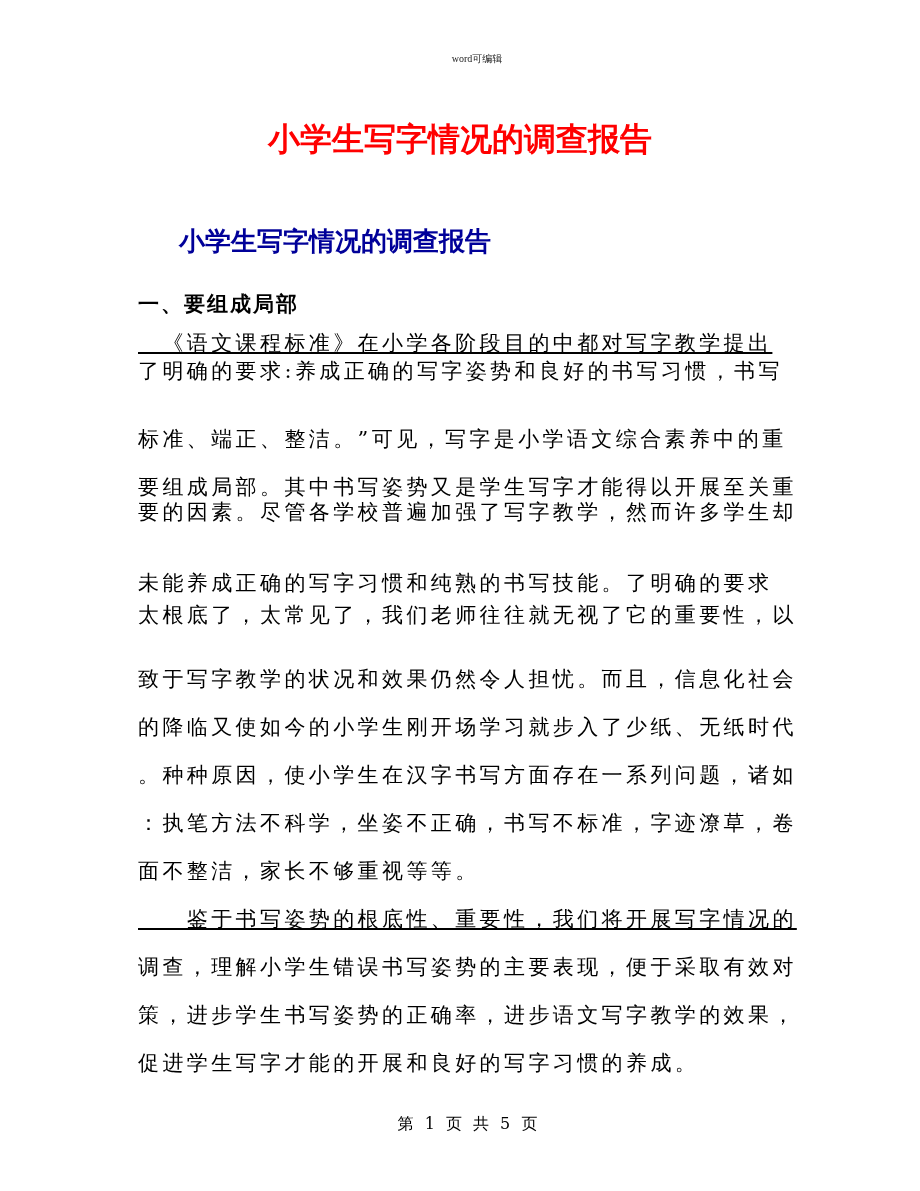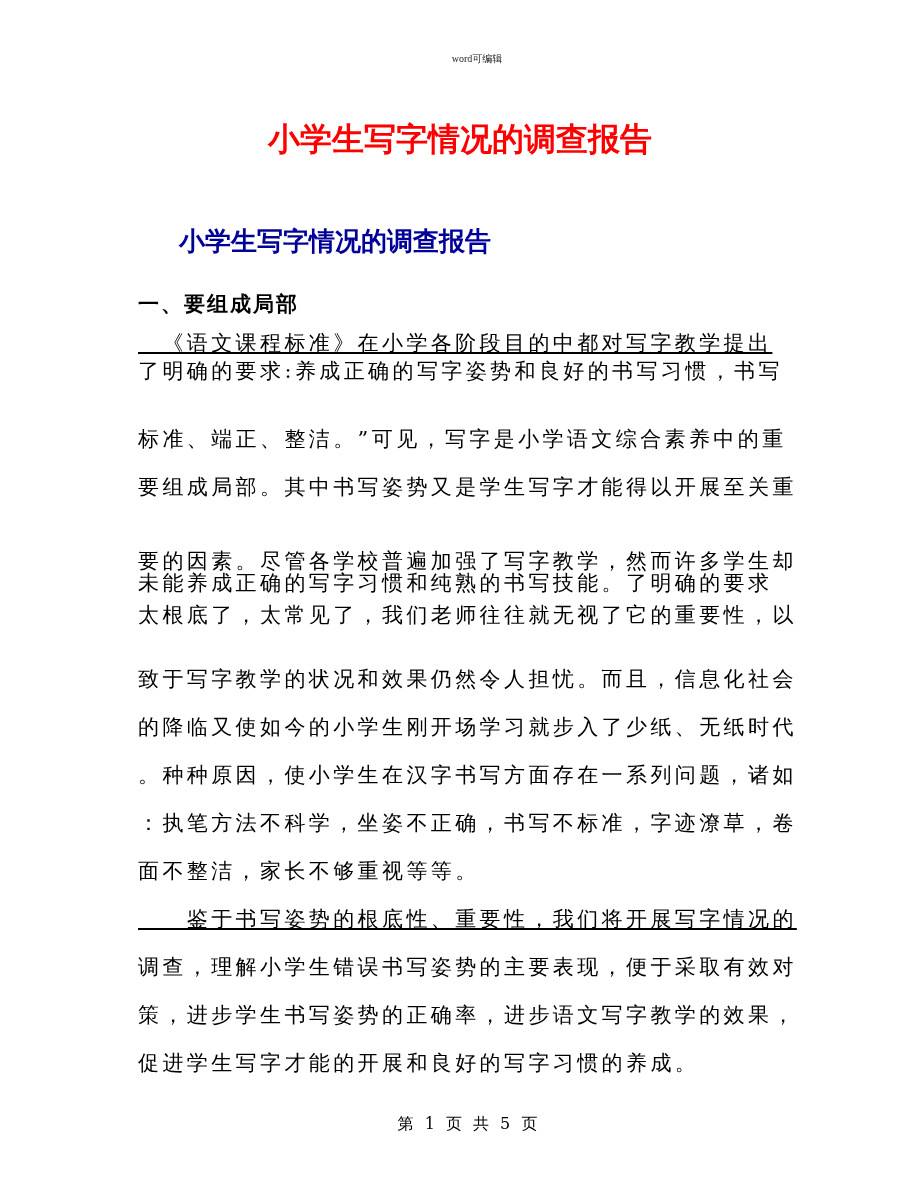--- a/index.html
+++ b/index.html
@@ -29,21 +29,21 @@
 
 <h2 class="sub-title" style="margin:0;">小学生写字情况的调查报告</h2>
 
 <h3 class="section-heading" style="margin:0;">一、要组成局部</h3>
 
 <div class="body-lines" id="body-lines">
     <div class="line" style="top: 328px; text-decoration: underline;">　《语文课程标准》在小学各阶段目的中都对写字教学提出</div>
     <div class="line" style="top: 356px;">了明确的要求:养成正确的写字姿势和良好的书写习惯，书写</div>
     <div class="line" style="top: 424px;">标准、端正、整洁。”可见，写字是小学语文综合素养中的重</div>
     <div class="line" style="top: 472px;">要组成局部。其中书写姿势又是学生写字才能得以开展至关重</div>
-    <div class="line" style="top: 548px; font-family: Liberation Mono, monospace;">要的因素。尽管各学校普遍加强了写字教学，然而许多学生却</div>
+    <div class="line" style="top: 497px;">要的因素。尽管各学校普遍加强了写字教学，然而许多学生却</div>
     <div class="line" style="top: 568px;">未能养成正确的写字习惯和纯熟的书写技能。了明确的要求</div>
     <div class="line" style="top: 600px;">太根底了，太常见了，我们老师往往就无视了它的重要性，以</div>
     <div class="line" style="top: 664px;">致于写字教学的状况和效果仍然令人担忧。而且，信息化社会</div>
     <div class="line" style="top: 712px;">的降临又使如今的小学生刚开场学习就步入了少纸、无纸时代</div>
     <div class="line" style="top: 760px;">。种种原因，使小学生在汉字书写方面存在一系列问题，诸如</div>
     <div class="line" style="top: 808px;">：执笔方法不科学，坐姿不正确，书写不标准，字迹潦草，卷</div>
     <div class="line" style="top: 856px;">面不整洁，家长不够重视等等。</div>
     <div class="line" style="top: 904px; text-decoration: underline;">　　鉴于书写姿势的根底性、重要性，我们将开展写字情况的</div>
     <div class="line" style="top: 952px;">调查，理解小学生错误书写姿势的主要表现，便于采取有效对</div>
     <div class="line" style="top: 1000px;">策，进步学生书写姿势的正确率，进步语文写字教学的效果，</div>

